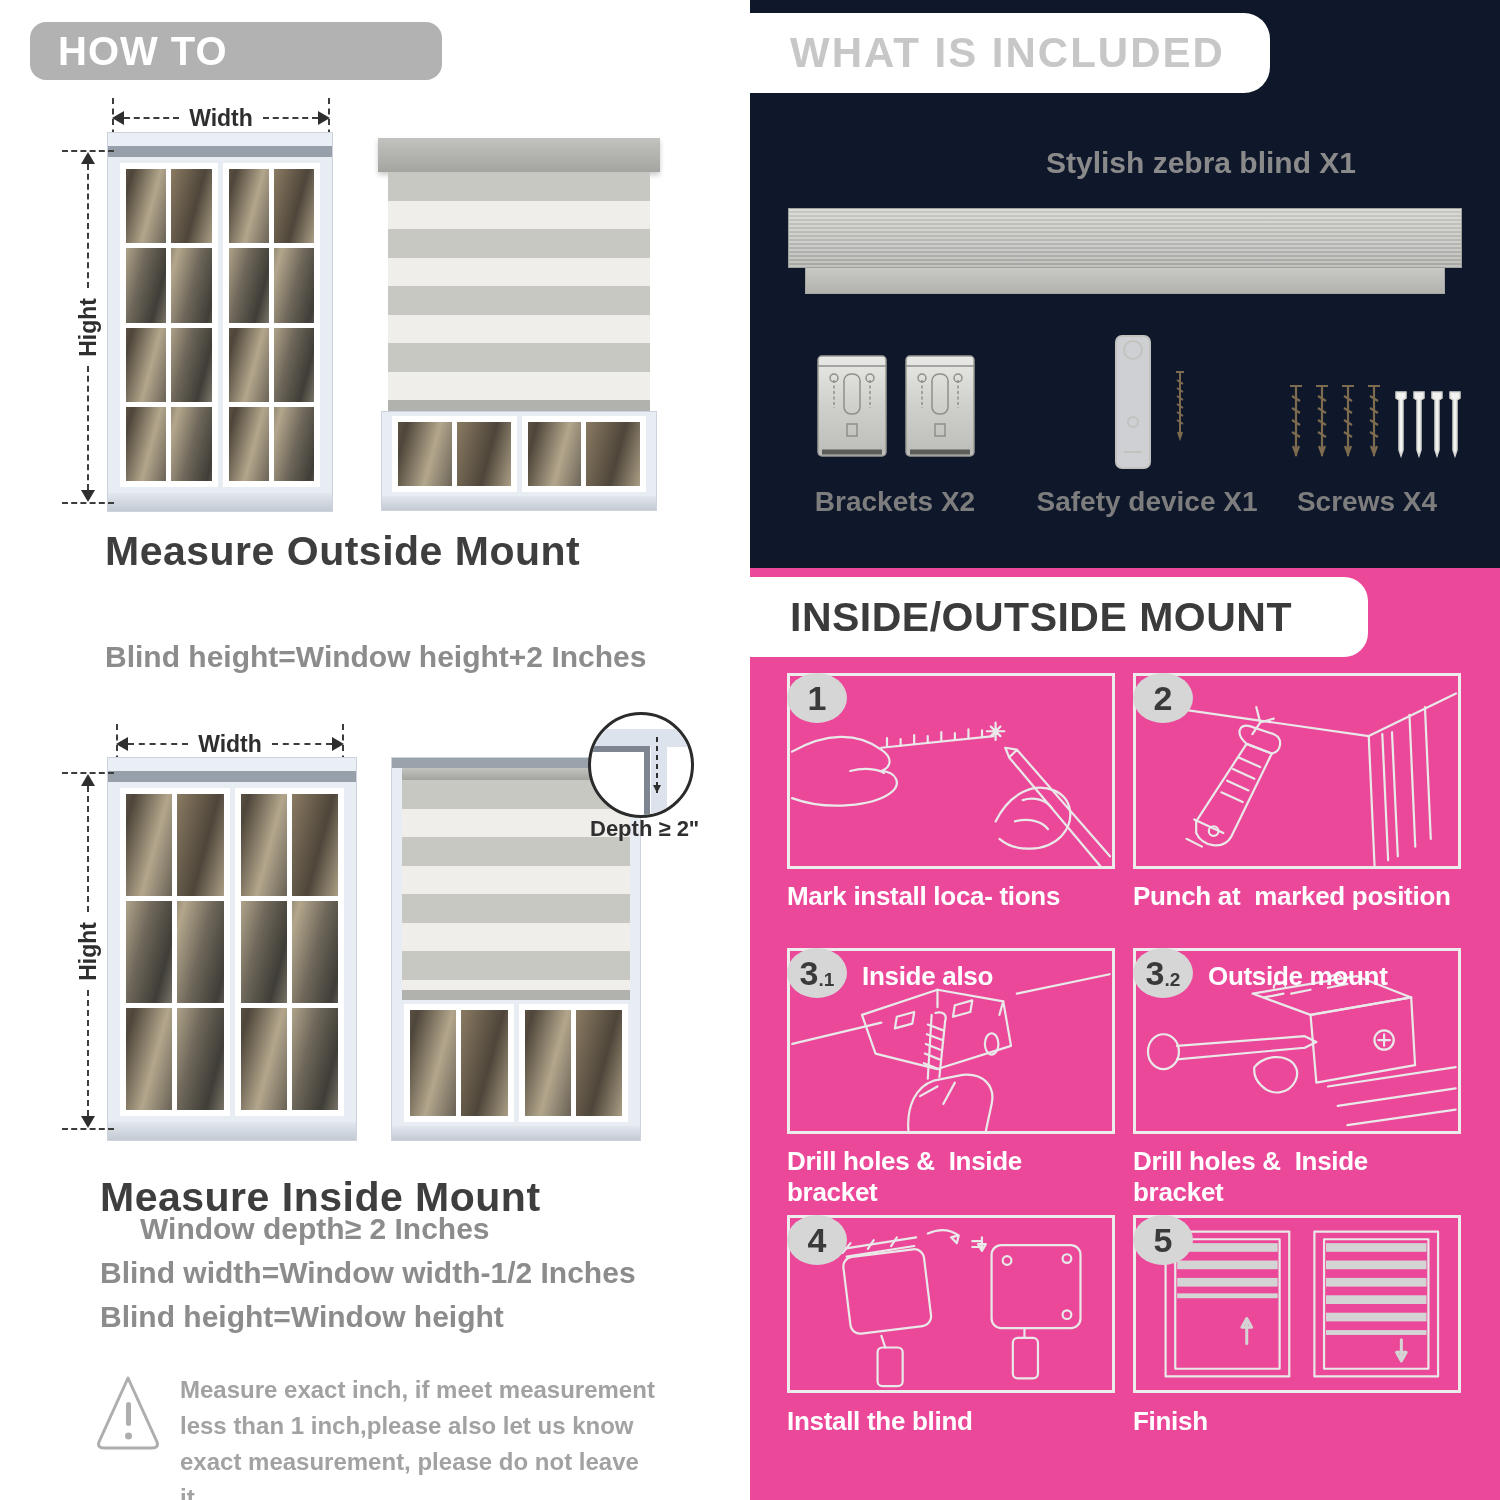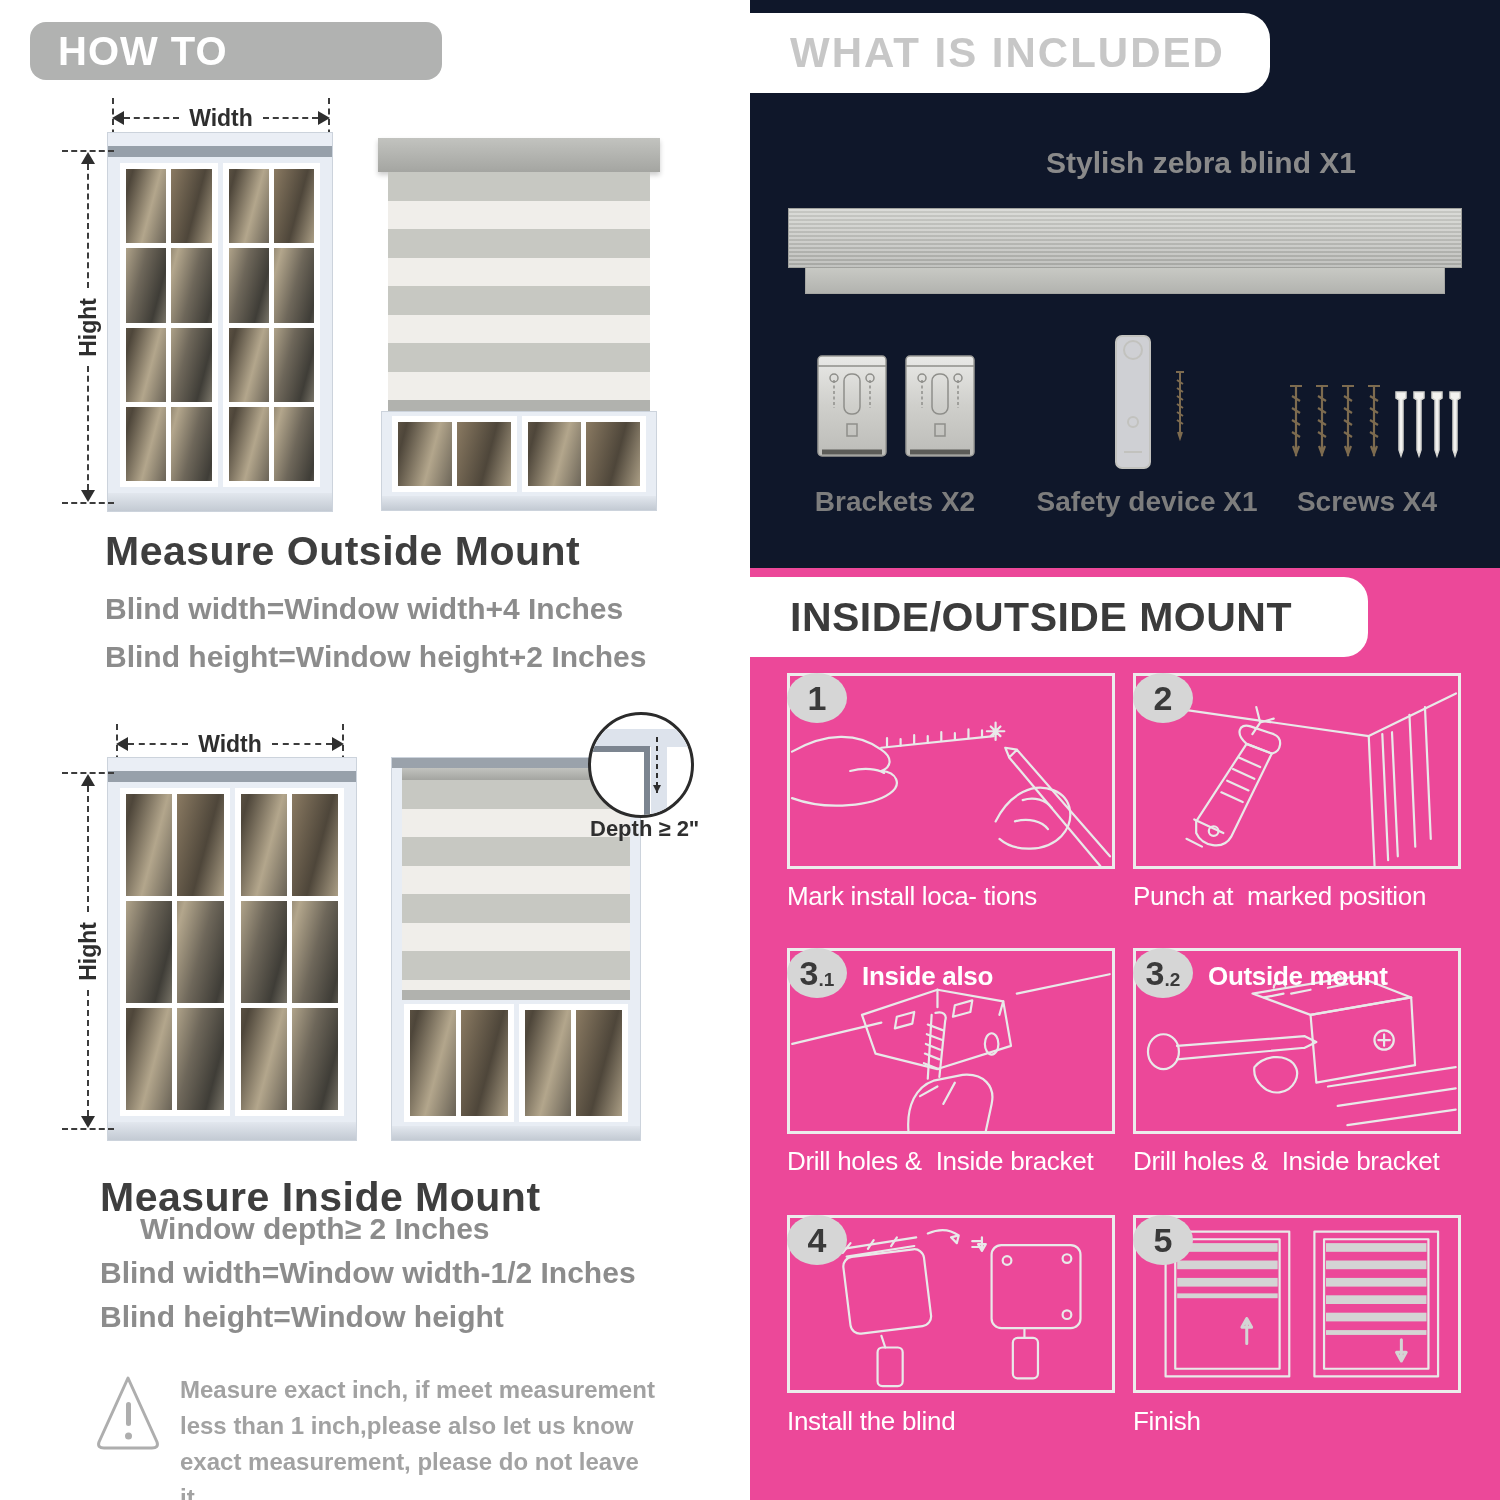--- a/index.html
+++ b/index.html
@@ -74,21 +74,21 @@
   .mount{position:absolute;left:750px;top:568px;width:750px;height:932px;background:#ec4899;}
   .mnt-header{position:absolute;left:0;top:9px;width:618px;height:80px;background:#fff;
       border-radius:0 24px 24px 0;color:#3b3b3b;font-size:41px;font-weight:bold;line-height:80px;
       padding-left:40px;letter-spacing:.5px;box-sizing:border-box;}
   .panel{position:absolute;border:3px solid #ececec;box-sizing:border-box;}
   .badge{position:absolute;left:-3px;top:-3px;width:60px;height:50px;background:#d6d6d6;
       border-radius:50%;display:flex;align-items:center;justify-content:center;
       color:#3a3a3a;font-weight:bold;font-size:34px;line-height:1;}
   .badge .badge-sub{font-size:19px;margin-top:12px;}
   .panel-title{position:absolute;left:72px;top:10px;color:#fff;font-size:26px;font-weight:bold;letter-spacing:-.3px;}
-  .caption{position:absolute;width:330px;color:#fff;font-size:26px;font-weight:normal;
+  .caption{position:absolute;width:330px;color:#fff;font-size:26px;font-weight:bold;
       letter-spacing:-.3px;white-space:pre-wrap;}
   .lineart{position:absolute;left:0;top:0;width:100%;height:100%;}
   .lineart *{vector-effect:non-scaling-stroke;}
 </style>
 </head>
 <body>
 
 <div class="left-col">
 
   <div class="h2m-header">HOW TO MEASURE</div>
@@ -153,21 +153,20 @@
         <div class="sash g21">
             <div class="pane"></div>
             <div class="pane"></div>
           </div>
       </div>
       <div class="w-sill" style="height:14px;"></div>
     </div>
   </div>
 
   <div class="m-heading" style="left:105px;top:528px;">Measure Outside Mount</div>
-  <div class="m-line" style="left:105px;top:592px;">Blind width=Window width+4 Inches</div>
   <div class="m-line" style="left:105px;top:640px;">Blind height=Window height+2 Inches</div>
 
   <div class="vtick" style="left:116px;top:724px;height:48px;"></div>
   <div class="vtick" style="left:342px;top:724px;height:48px;"></div>
   <div class="harrow" style="left:116px;top:732px;width:228px;">
     <span class="ah-l"></span>
     <span class="dash"></span>
     <span class="lbl">Width</span>
     <span class="dash"></span>
     <span class="ah-r"></span>

